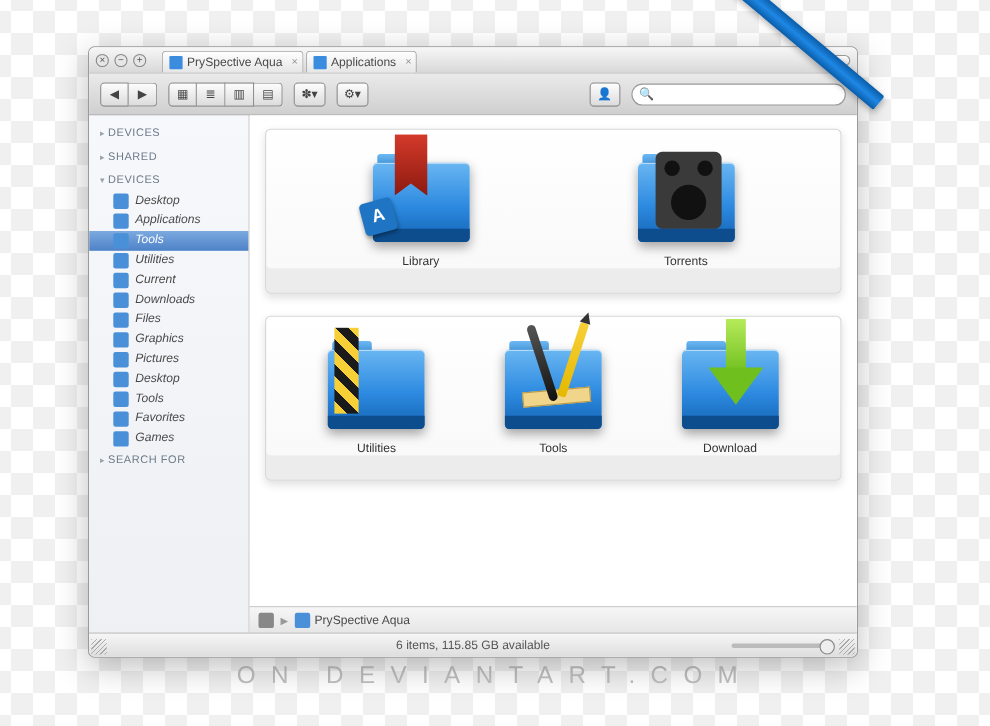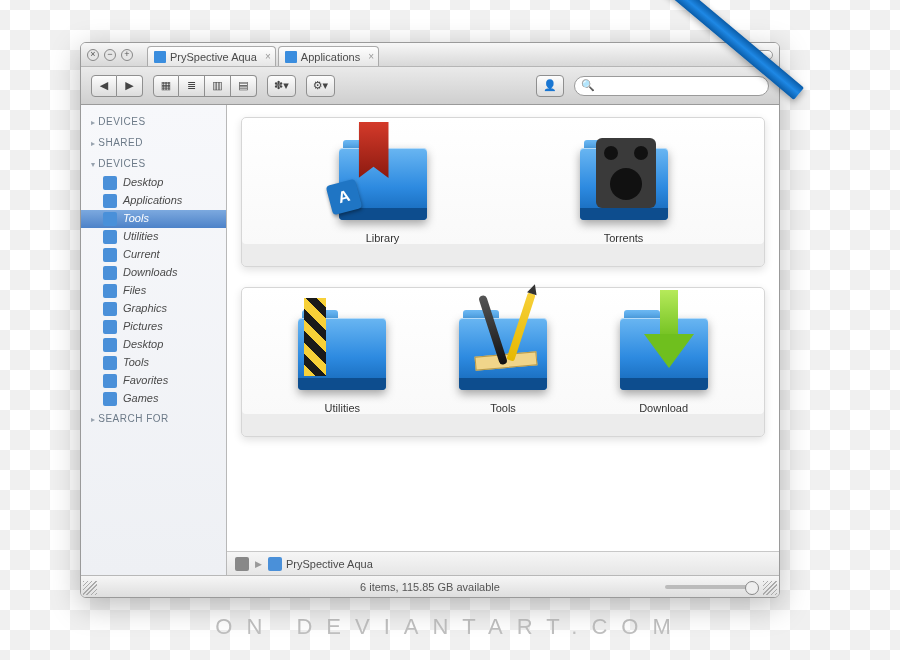--- a/index.html
+++ b/index.html
@@ -15,21 +15,21 @@
 .watermark-top, .watermark-bottom {
   position: absolute; left: 0; right: 0;
   text-align: center;
   font-size: 26px;
   color: #c0c0c0;
   letter-spacing: 22px;
   font-weight: 300;
   font-family: "Helvetica Neue", Arial, sans-serif;
 }
 .watermark-top { top: 10px; margin-top: 28px; }
-.watermark-bottom { bottom: 20px; letter-spacing: 14px; font-size: 22px;}
+.watermark-bottom { bottom: 33px; letter-spacing: 14px; font-size: 22px;}
 .pencil {
   position: absolute;
   top: 28px; right: 80px;
   width: 180px; height: 16px;
   transform: rotate(40deg);
   background: linear-gradient(#0a5ca8,#1e88e5,#0a5ca8);
   border-radius: 2px;
   box-shadow: 2px 2px 6px rgba(0,0,0,0.3);
   z-index: 50;
 }

